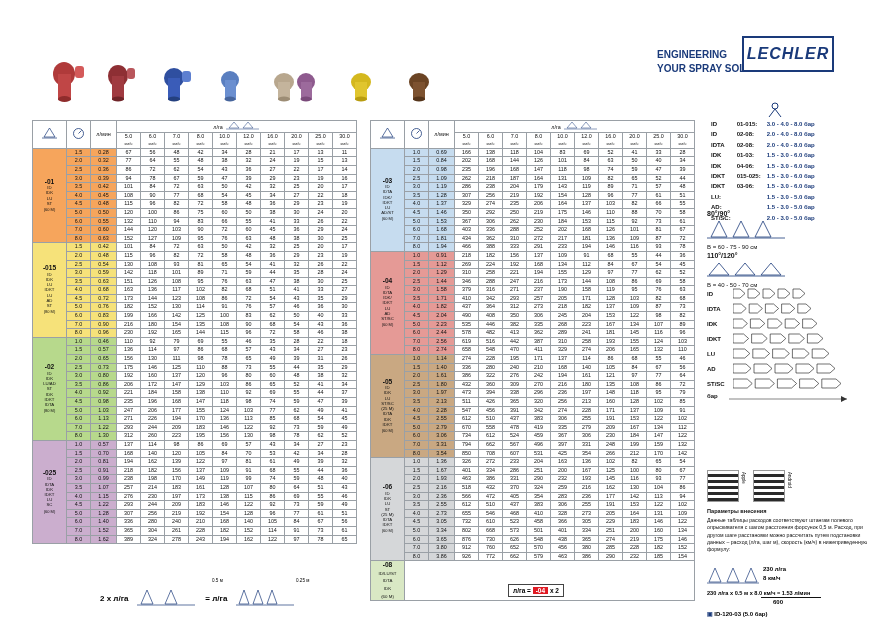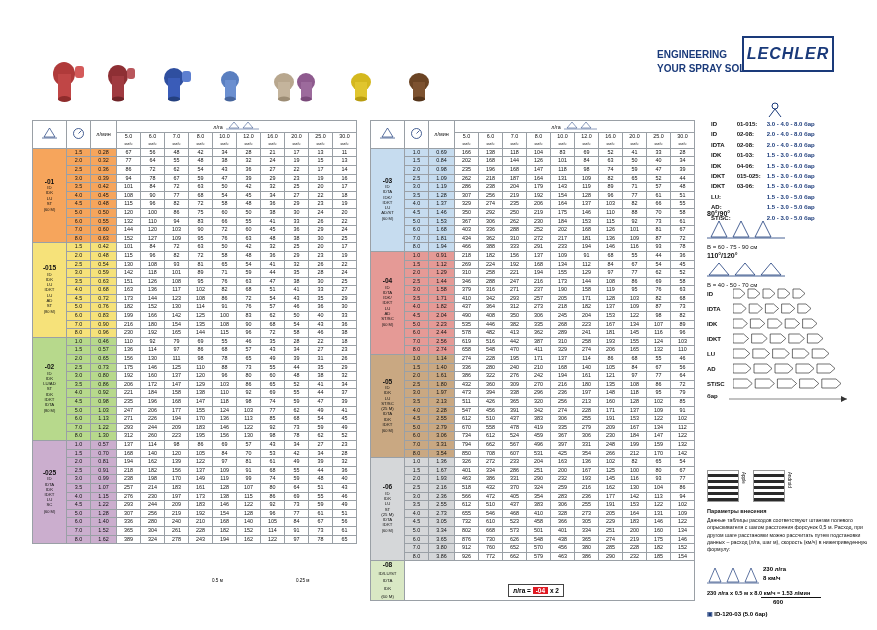--- a/index.html
+++ b/index.html
@@ -1762,20 +1762,35 @@
     <div class="bold" style="position:absolute;left:56px;top:0;font-size:6px;">230 л/га</div>
     <div class="bold" style="position:absolute;left:56px;top:9px;font-size:6px;">8 км/ч</div>
     <div class="bold" style="position:absolute;left:0;top:24px;font-size:5.6px;">230 л/га x 0.5 м x 8.0 км/ч = 1.53 л/мин</div>
     <div style="position:absolute;left:54px;top:31px;width:60px;border-top:1px solid #111;"></div>
     <div class="bold" style="position:absolute;left:66px;top:33px;font-size:6px;">600</div>
     <div class="bold" style="position:absolute;left:0;top:44px;font-size:6px;">
       <span style="color:#1a3a7a;">▣</span> <span>ID-120-03 (5.0 бар)</span>
     </div>
   </div>
 
+  <div style="position:absolute;left:100px;top:586px;">
+    <span class="bold" style="font-size:8px;">2 x л/га</span>
+    <svg width="60" height="22" style="vertical-align:middle;margin:0 4px;">
+      <path d="M10 4 L4 18 L16 18 Z" fill="none" stroke="#1a3a7a" stroke-width=".7"></path>
+      <path d="M34 4 L28 18 L40 18 Z" fill="none" stroke="#1a3a7a" stroke-width=".7"></path>
+      <line x1="0" y1="19" x2="58" y2="19" stroke="#1a3a7a" stroke-width=".7"></line>
+    </svg>
+    <span class="bold" style="font-size:8px;">= л/га</span>
+    <svg width="60" height="22" style="vertical-align:middle;margin:0 4px;">
+      <path d="M8 4 L3 18 L13 18 Z" fill="none" stroke="#1a3a7a" stroke-width=".7"></path>
+      <path d="M22 4 L17 18 L27 18 Z" fill="none" stroke="#1a3a7a" stroke-width=".7"></path>
+      <path d="M36 4 L31 18 L41 18 Z" fill="none" stroke="#1a3a7a" stroke-width=".7"></path>
+      <line x1="0" y1="19" x2="58" y2="19" stroke="#1a3a7a" stroke-width=".7"></line>
+    </svg>
+  </div>
   <div class="tiny" style="position:absolute;left:212px;top:578px;">0.5 м</div>
   <div class="tiny" style="position:absolute;left:296px;top:578px;">0.25 м</div>
 
   <div class="formula-box" style="left:508px;top:584px;">
     <span>л/га =</span>
     <span class="red-chip">-04</span>
     <span>x 2</span>
   </div>
 
 </div>

